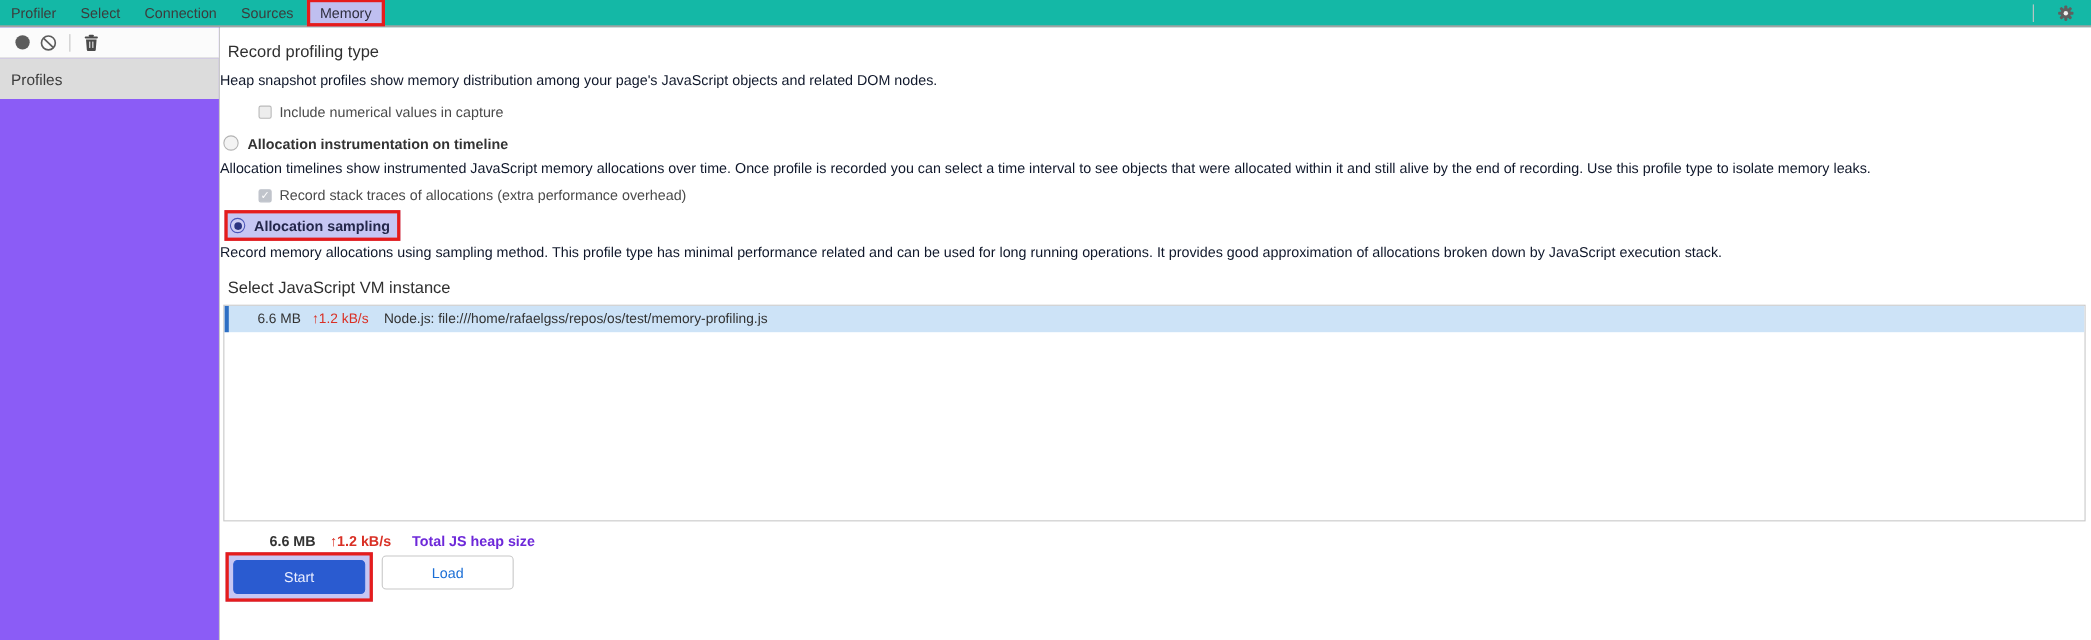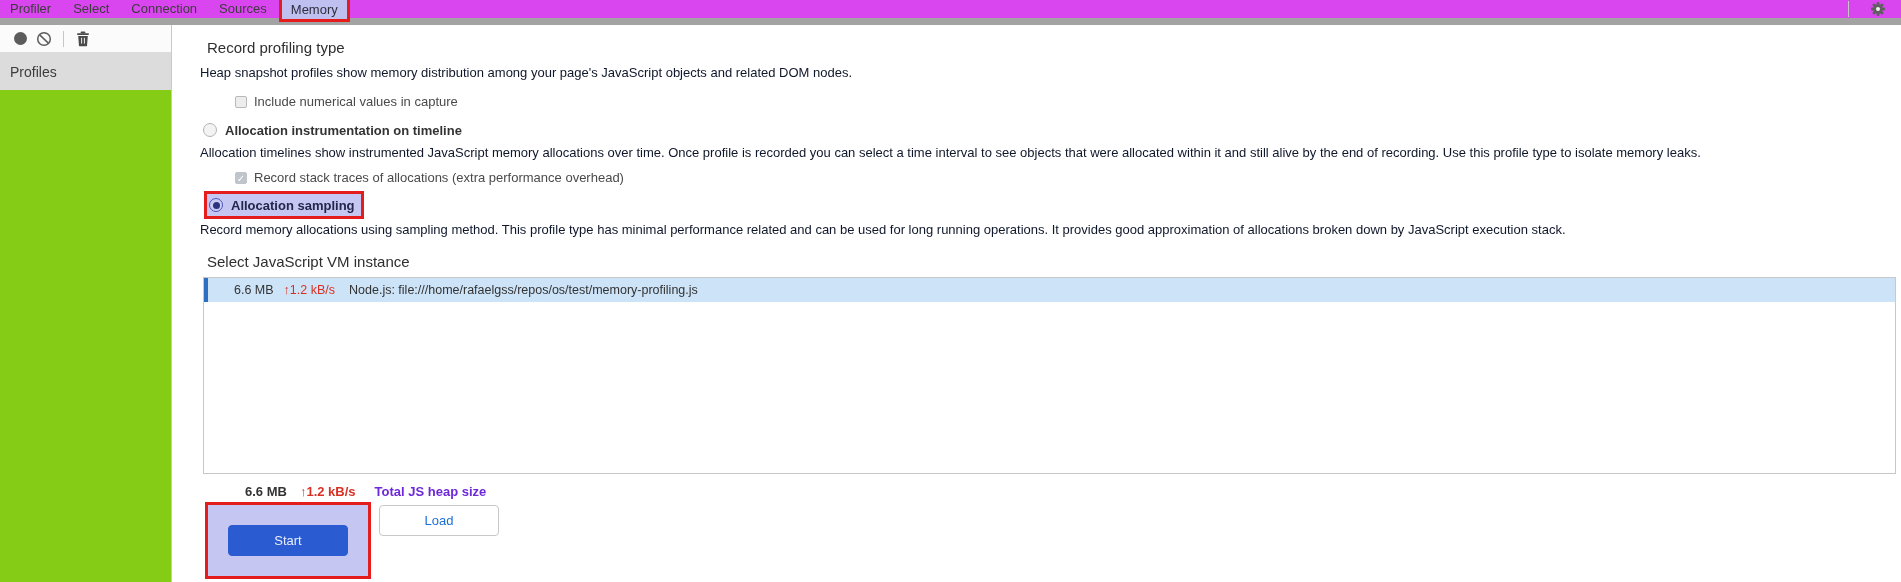--- a/index.html
+++ b/index.html
@@ -2,34 +2,34 @@
 <html><head>
 <meta charset="utf-8">
 <style>
   * { margin:0; padding:0; box-sizing:border-box; }
   html,body { width:1901px; height:582px; }
   body { font-family:"Liberation Sans","DejaVu Sans",sans-serif; background:#fff; color:#333; }
   #app { position:relative; width:1901px; height:582px; overflow:hidden; background:#fff; }
 
   
   .tabbar { position:absolute; left:0; top:0; width:1901px; height:25px;
-            background:#d946ef; border-bottom:7px solid #a3a3a3;
+            background:#14b8a6; border-bottom:2px solid #a3a3a3;
             display:flex; align-items:center; }
   .tab { font-size:13px; color:#3c3c3c; padding:0 11px; line-height:24px; cursor:default; }
   .tab:first-child { padding-left:10px; }
   .tab-annotation { border:3px solid #e51c1c; background:#bfbff0; margin-left:1px;
                     display:flex; align-items:center; height:25px; }
   .tab-annotation .tab { color:#2e2e3e; line-height:17px; padding:0 9px; }
   .tabbar-right { margin-left:auto; display:flex; align-items:center; height:100%; }
   .tabbar-divider { width:1px; height:16px; background:#c6c6c6; margin-right:14px; }
   .gear { width:30px; display:flex; align-items:center; justify-content:center; cursor:pointer; margin-right:8px; }
 
   
-  .sidebar { position:absolute; left:0; top:25px; width:172px; height:557px;
-             background:#84cc16; border-right:1px solid #c9c9c9; }
+  .sidebar { position:absolute; left:0; top:25px; width:200px; height:557px;
+             background:#8b5cf6; border-right:1px solid #c9c9c9; }
   .side-toolbar { height:28px; background:#fbfbfb; border-bottom:1px solid #dcdcdc;
                   display:flex; align-items:center; padding-left:8px; }
   .tool-btn { width:24px; height:24px; display:flex; align-items:center; justify-content:center; cursor:pointer; }
   .record-dot { width:13px; height:13px; border-radius:50%; background:#5c5c5c; }
   .tool-divider { width:1px; height:16px; background:#c6c6c6; margin:0 7px; }
   .profiles-row { height:37px; background:#dcdcdc; display:flex; align-items:center;
                   padding-left:10px; font-size:14px; color:#3c3c3c; cursor:pointer; }
 
   
   .main { position:absolute; left:200px; top:25px; width:1701px; height:557px; background:#fff; }
@@ -64,21 +64,21 @@
   .vm-size { margin-left:26px; color:#333; }
   .vm-rate { margin-left:10px; color:#d93025; }
   .vm-name { margin-left:14px; color:#333; }
 
   .totals { display:flex; align-items:center; margin:9px 0 0 45px; font-size:13px; font-weight:700; height:16px; }
   .tot-size { color:#333; }
   .tot-rate { color:#d93025; margin-left:13px; }
   .tot-label { color:#6d28d9; margin-left:19px; }
 
   .btn-row { display:flex; align-items:flex-start; margin:3px 0 0 0; }
-  .start-annotation { border:3px solid #e51c1c; background:#c6c6f3; padding:20px; margin-left:5px; }
+  .start-annotation { border:3px solid #e51c1c; background:#c6c6f3; padding:4px; margin-left:5px; }
   .btn { height:31px; width:120px; border-radius:4px; font-size:13px; text-align:center;
          display:flex; align-items:center; justify-content:center; cursor:pointer; }
   .btn-start { background:#2a5bd0; color:#e9edff; border:1px solid #2a5bd0; }
   .btn-load { background:#fff; color:#1b6fd6; border:1px solid #c8c8c8; margin-left:8px; margin-top:3px; }
 
   svg { display:block; }
 </style>
 </head>
 <body>
 

